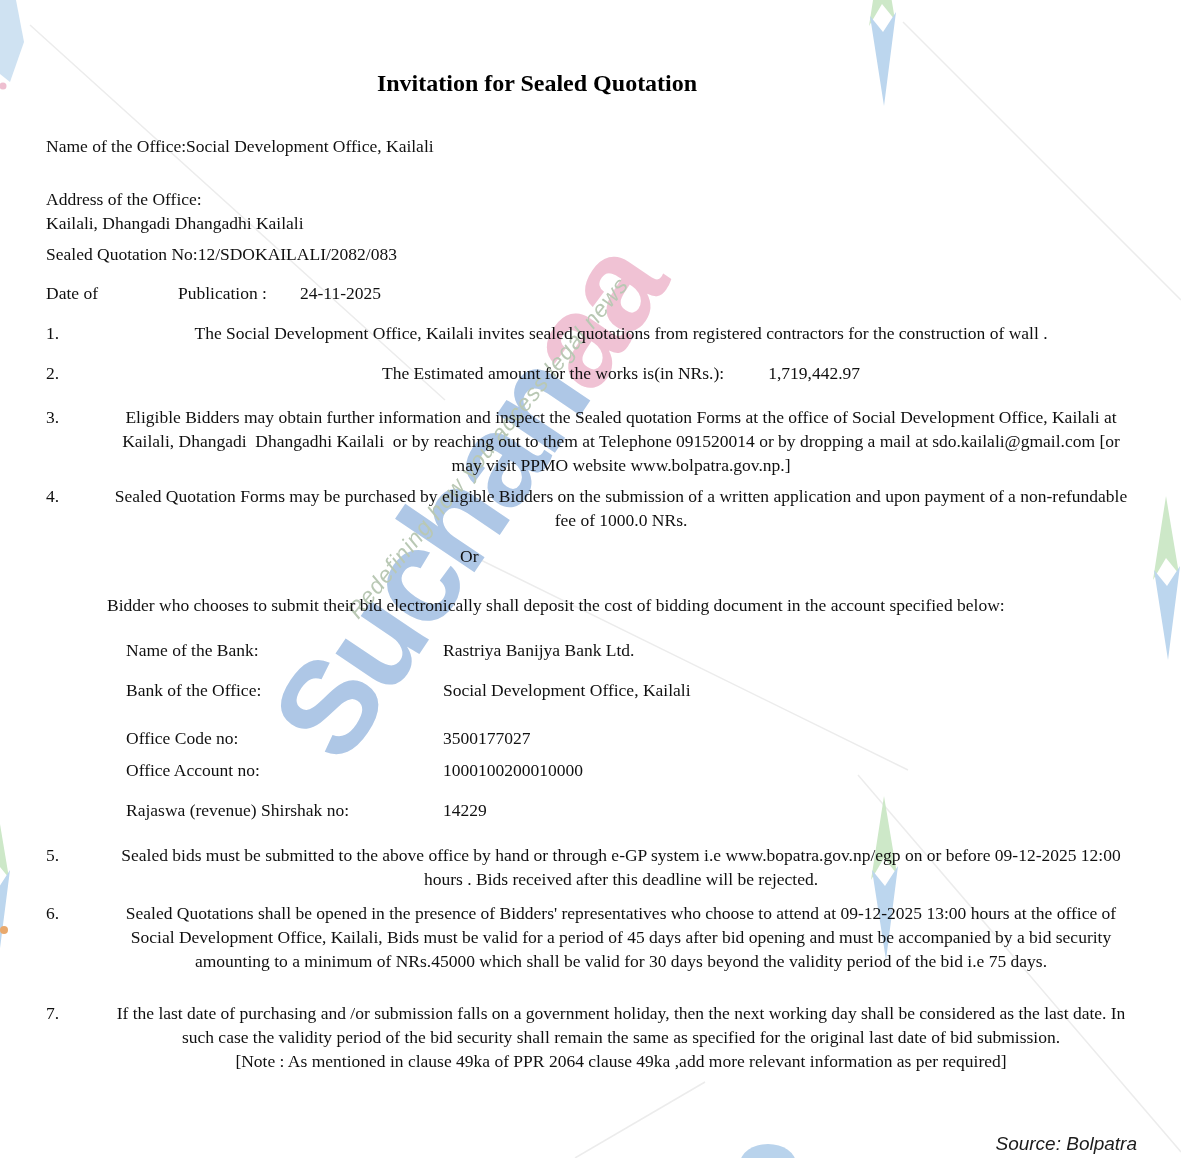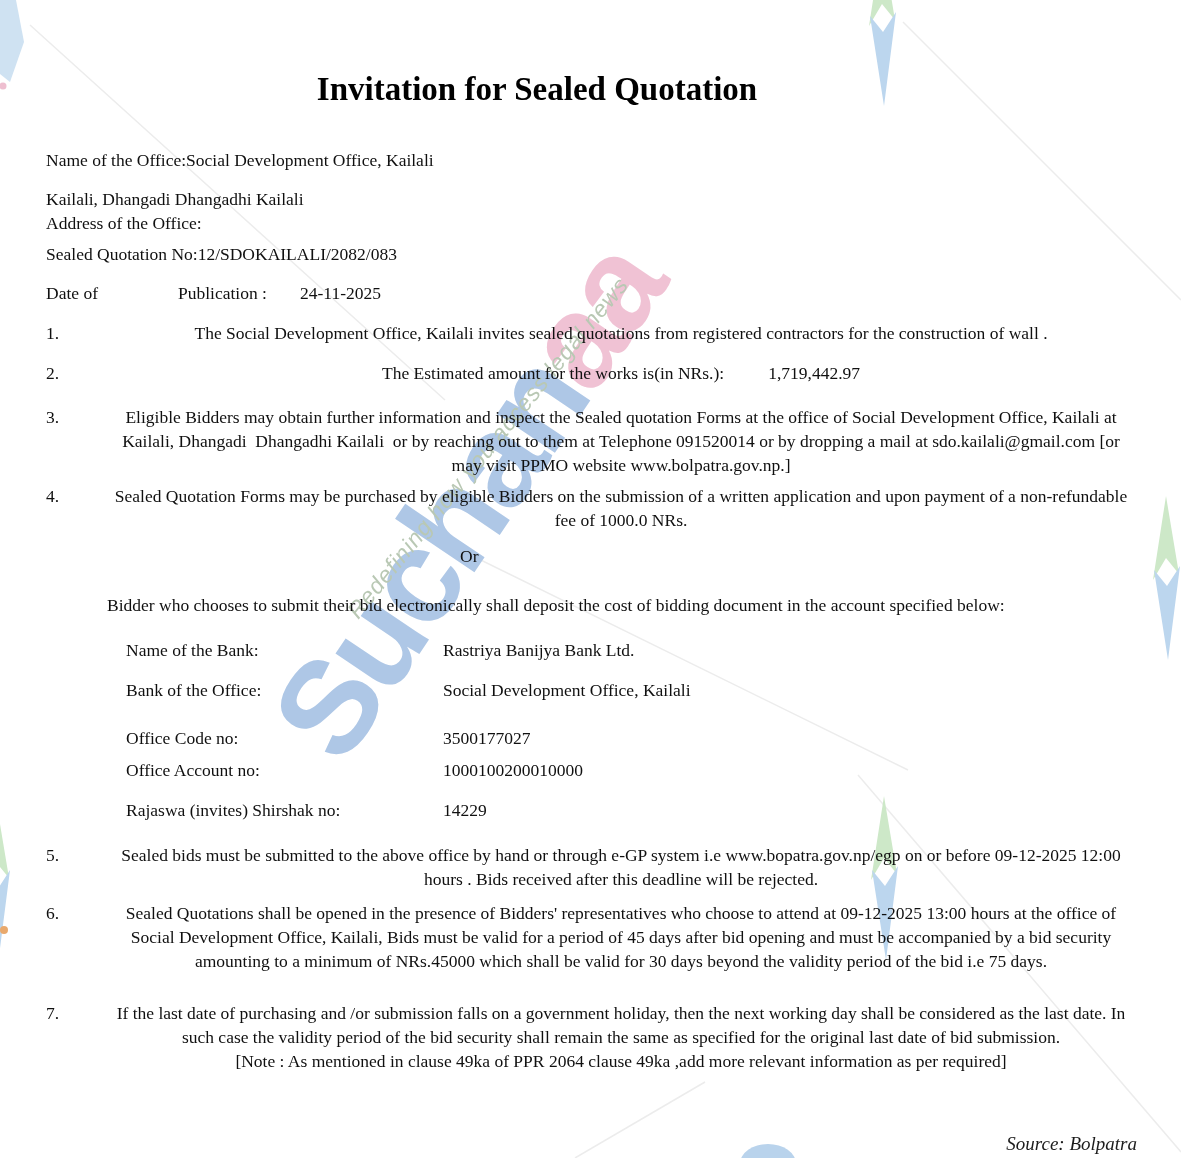--- a/index.html
+++ b/index.html
@@ -13,32 +13,32 @@
     font-family:"Liberation Sans",sans-serif;font-weight:700;font-size:132px;letter-spacing:-5px;
     transform:rotate(-56deg);transform-origin:0 50%;white-space:nowrap;z-index:1;user-select:none;}
   .wm-blue{color:#aec7e6;}
   .wm-pink{color:#f0c2d4;}
   .wm-tagline{position:absolute;left:352px;top:600px;height:30px;line-height:30px;
     font-family:"Liberation Sans",sans-serif;font-style:italic;font-size:23px;letter-spacing:1px;
     color:#b9c8b4;transform:rotate(-51deg);transform-origin:0 50%;white-space:nowrap;z-index:1;user-select:none;}
 
   
   .txt{position:absolute;z-index:2;font-size:17.5px;line-height:24px;}
-  .title{left:0;top:48px;width:1074px;text-align:center;font-size:33px;line-height:38px;font-weight:700;color:#000;}
+  .title{left:0;top:48px;width:1074px;text-align:center;font-size:24px;line-height:38px;font-weight:700;color:#000;}
   .item{display:flex;width:1089px;}
   .num{width:61px;flex-shrink:0;}
   .text{flex:1;white-space:pre-wrap;text-align:center;}
   .inline-b{display:inline-block;}
   .amount{margin-left:44px;}
   .vat-note{position:absolute;left:751px;top:4px;white-space:nowrap;}
   .bank-row{position:absolute;left:107px;width:1030px;margin-left:19px;}
   .bank-label{display:inline-block;width:317px;}
   .note-line{margin-top:0;}
   .source{position:absolute;right:44px;top:1133px;z-index:2;
-    font-family:Liberation Serif, serif;font-style:italic;font-size:19px;color:#1c1c1c;}
+    font-family:Liberation Sans, sans-serif;font-style:italic;font-size:19px;color:#1c1c1c;}
 </style>
 </head>
 <body>
 
 <div class="page">
 
   <svg class="decor" width="1181" height="1158" viewBox="0 0 1181 1158" xmlns="http://www.w3.org/2000/svg">
     <g stroke="#ececec" stroke-width="1.5">
       <line x1="30" y1="25" x2="445" y2="400"></line>
       <line x1="903" y1="22" x2="1181" y2="300"></line>
@@ -74,25 +74,25 @@
     </g>
 
     <ellipse cx="768" cy="1164" rx="28" ry="20" fill="#b9d3ec"></ellipse>
   </svg>
 
   <div class="wm-brand"><span class="wm-blue">Suchan</span><span class="wm-pink">aa</span></div>
   <div class="wm-tagline">Redefining how you access legal news</div>
 
   <h1 class="txt title">Invitation for Sealed Quotation</h1>
 
-  <div class="txt" style="left:46px;top:148px;width:1089px">Name of the Office:Social Development Office, Kailali</div>
+  <div class="txt" style="left:46px;top:134px;width:1089px">Name of the Office:Social Development Office, Kailali</div>
 
   <div class="txt" style="left:46px;top:187px;width:1089px">
+    <div>Address of the Office:</div>
     <div>Kailali, Dhangadi  Dhangadhi Kailali</div>
-    <div>Address of the Office:</div>
   </div>
 
   <div class="txt" style="left:46px;top:242px;width:1089px">Sealed Quotation No:12/SDOKAILALI/2082/083</div>
 
   <div class="txt" style="left:46px;top:281px;width:1089px">
     <span class="inline-b" style="width:132px">Date of</span><span class="inline-b" style="width:122px">Publication :</span><span>24-11-2025</span>
   </div>
 
   <div class="txt item" style="left:46px;top:321px">
     <span class="num">1.</span>
@@ -125,21 +125,21 @@
     <div class="txt bank-row" style="top:678px">
       <span class="bank-label">Bank of the Office:</span><span>Social Development Office, Kailali</span>
     </div>
     <div class="txt bank-row" style="top:726px">
       <span class="bank-label">Office Code no:</span><span>3500177027</span>
     </div>
     <div class="txt bank-row" style="top:758px">
       <span class="bank-label">Office Account no:</span><span>1000100200010000</span>
     </div>
     <div class="txt bank-row" style="top:798px">
-      <span class="bank-label">Rajaswa (invites) Shirshak no:</span><span>14229</span>
+      <span class="bank-label">Rajaswa (revenue) Shirshak no:</span><span>14229</span>
     </div>
   </div>
 
   <div class="txt item" style="left:46px;top:843px">
     <span class="num">5.</span>
     <span class="text">Sealed bids must be submitted to the above office by hand or through e-GP system i.e www.bopatra.gov.np/egp on or before 09-12-2025 12:00 hours . Bids received after this deadline will be rejected.</span>
   </div>
 
   <div class="txt item" style="left:46px;top:901px">
     <span class="num">6.</span>

